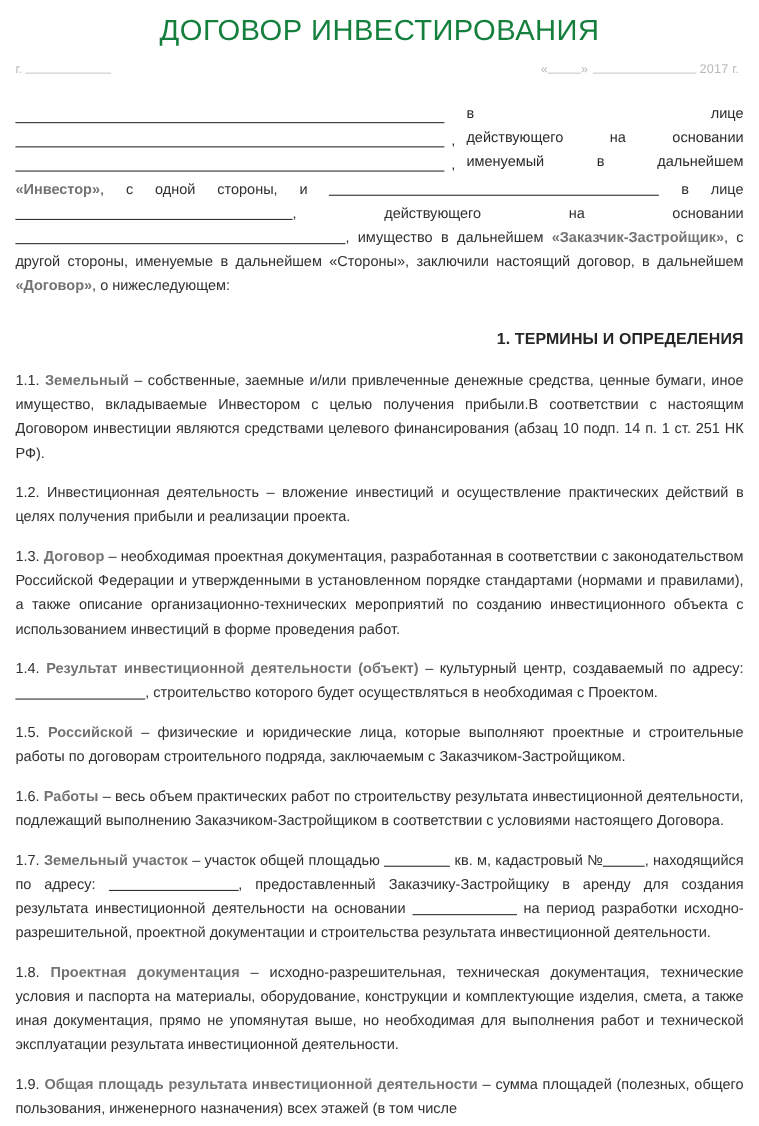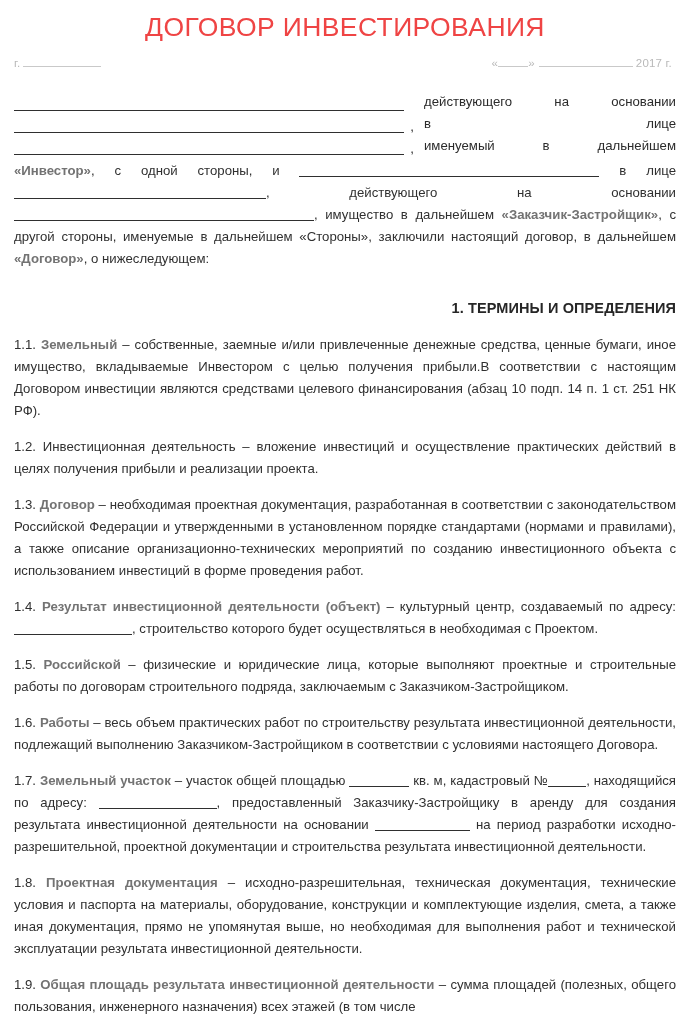--- a/index.html
+++ b/index.html
@@ -25,21 +25,21 @@
     position: relative;
     overflow: hidden;
   }
 
   
   .doc-title {
     text-align: center;
     font-size: 26.5px;
     font-weight: 400;
     letter-spacing: 0.4px;
-    color: #ef4444;
+    color: #15803d;
     margin: 12px 0 0 0;
     padding: 0;
     line-height: 1.15;
     white-space: nowrap;
   }
 
   
   .meta-row {
     display: flex;
     justify-content: space-between;
@@ -162,22 +162,22 @@
       <div class="rule-row">
         <span class="rl"></span>
         <span class="comma">,</span>
       </div>
       <div class="rule-row">
         <span class="rl"></span>
         <span class="comma">,</span>
       </div>
     </div>
     <div class="pre-right">
+      <span>в лице</span>
       <span>действующего на основании</span>
-      <span>в лице</span>
       <span>именуемый в дальнейшем</span>
     </div>
   </div>
 
   <p class="para" style="margin-top:0;"><b>«Инвестор»</b><span>, с одной стороны, и </span><span class="blank blank-w-300"></span><span> в</span>
     <span>лице </span><span class="blank blank-w-250"></span><span>, действующего на основании </span><span class="blank blank-w-300"></span><span>, имущество в дальнейшем </span><b>«Заказчик-</b><b>Застройщик»</b><span>, с другой стороны, именуемые в дальнейшем «Стороны», заключили настоящий договор, в дальнейшем </span><b>«Договор»</b><span>, о нижеследующем:</span></p>
 
   <h2 class="section-heading">1. ТЕРМИНЫ И ОПРЕДЕЛЕНИЯ</h2>
 
   <p class="para"><span>1.1.</span> <b>Земельный</b><span> – собственные, заемные и/или привлеченные денежные средства, ценные бумаги, иное имущество, вкладываемые Инвестором с целью получения прибыли.В соответствии с настоящим Договором инвестиции являются средствами целевого финансирования (абзац 10 подп. 14 п. 1 ст. 251 НК РФ).</span></p>

